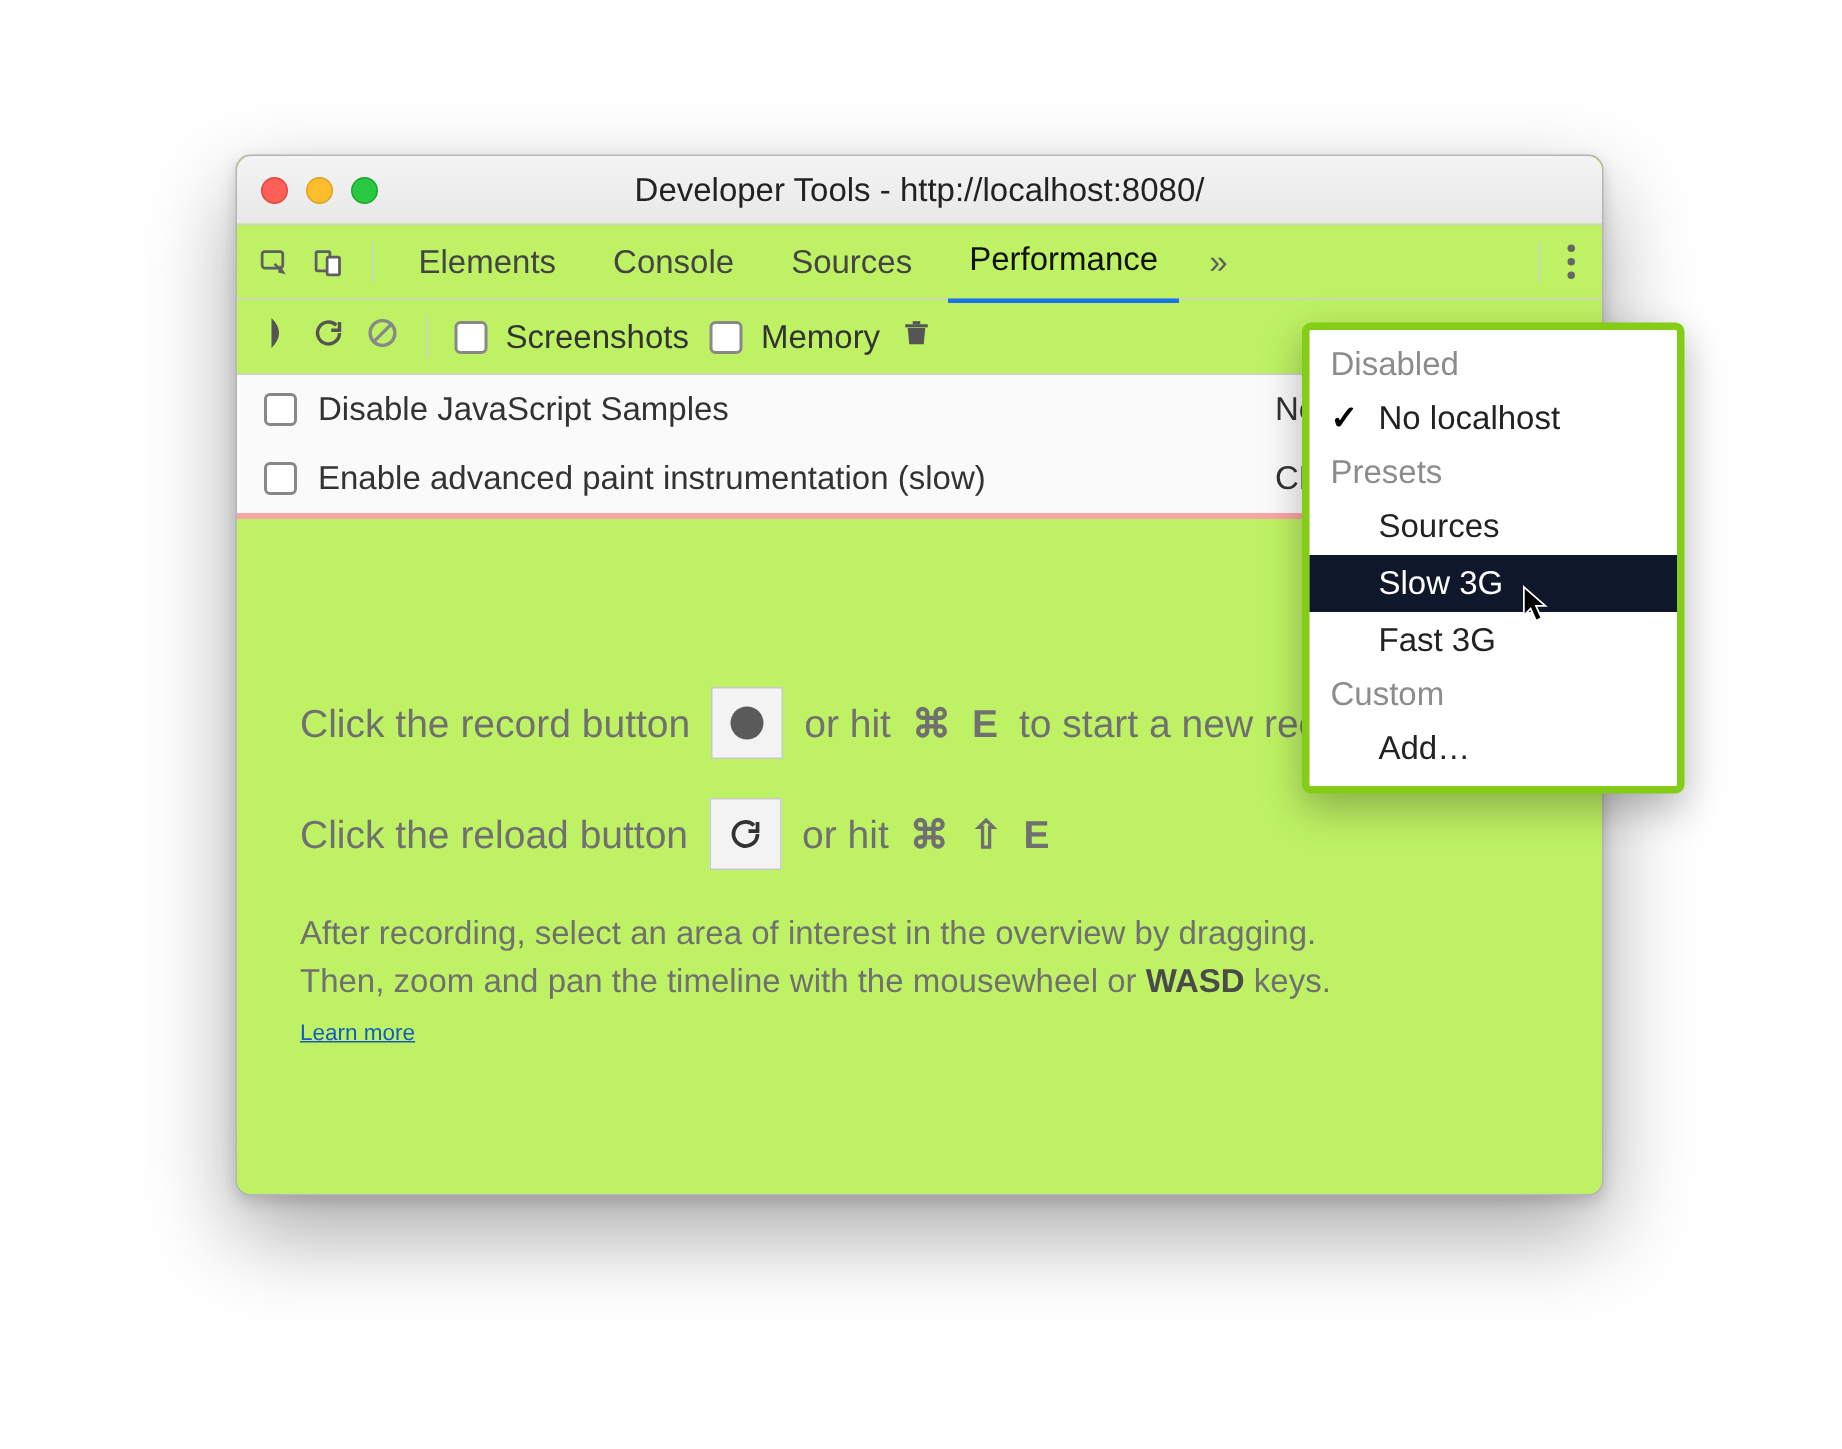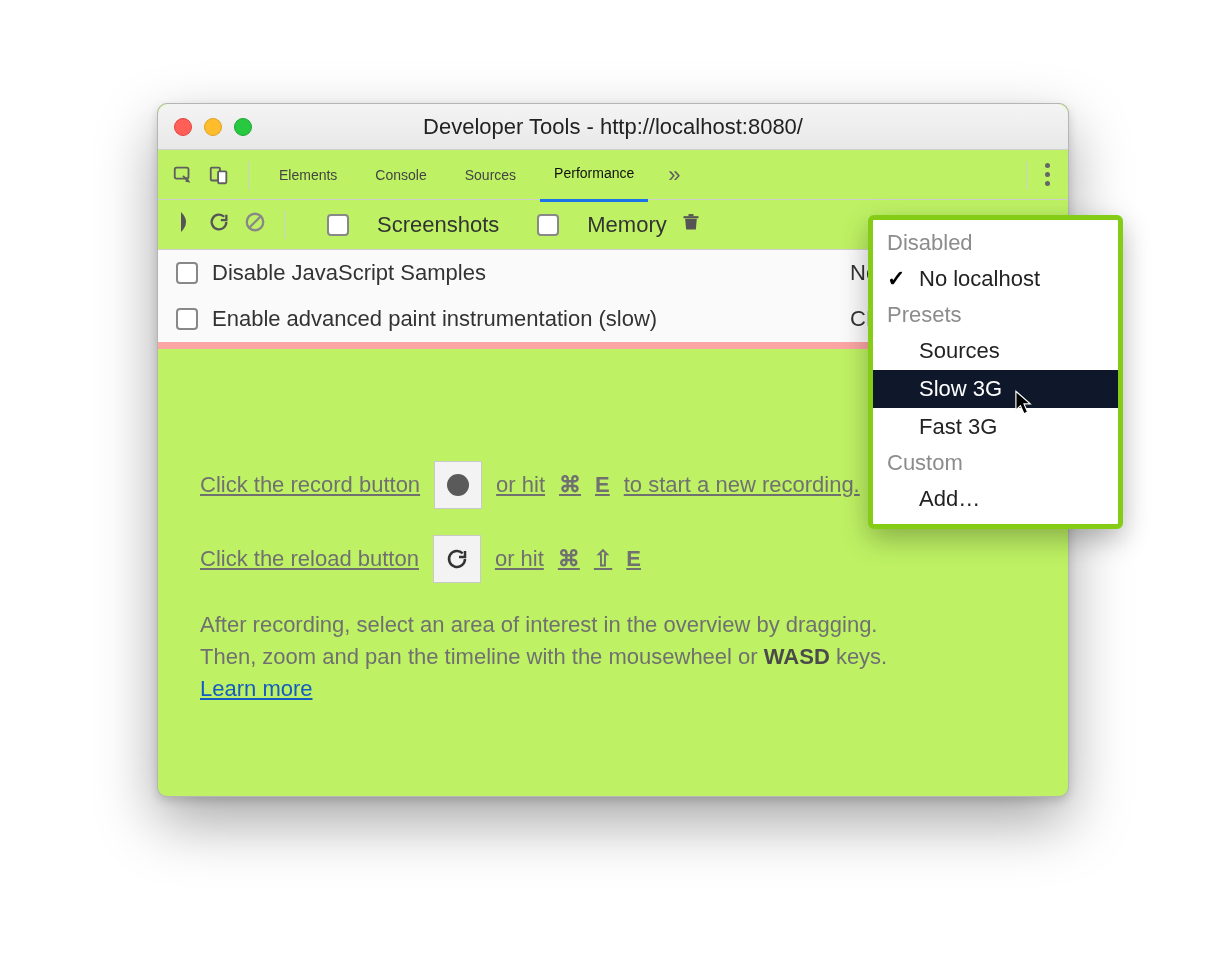--- a/index.html
+++ b/index.html
@@ -71,21 +71,21 @@
     color: #5f5f5f;
   }
   .tabs .sep {
     width: 1px; height: 28px; background: #cfcfcf;
     margin: 0 6px;
   }
   .tab {
     padding: 0 14px;
     height: 54px;
     display: flex; align-items: center;
-    color: #444; font-size: 14px;
+    color: #444; font-size: 22px;
     cursor: pointer;
   }
   .tab.active {
     color: #111;
     border-bottom: 3px solid #1a73e8;
   }
   .chev-more { color: #5f5f5f; font-size: 22px; padding: 0 10px; }
   .kebab {
     display: flex; flex-direction: column; gap: 4px;
     padding: 0 6px;
@@ -107,47 +107,47 @@
     color: #333;
   }
   .toolbar .sep {
     width: 1px; height: 28px; background: #cfcfcf;
     margin: 0 4px;
   }
   .cbx {
     width: 22px; height: 22px; border: 2px solid #888; border-radius: 4px; background: #fff;
     display: inline-block; vertical-align: middle; margin-right: 6px;
   }
-  .chk-row { display: flex; align-items: center; gap: 22px; margin-left: 24px; }
+  .chk-row { display: flex; align-items: center; gap: 6px; }
   
   .settings {
     padding: 0;
-    border-bottom: 7px solid #fca5a5;
+    border-bottom: 4px solid #fca5a5;
     background: #fafafa;
   }
   .settings .row {
     display: flex; align-items: center;
     padding: 10px 18px;
     font-size: 22px; color: #333;
   }
   .settings .row .label-col { flex: 1; display: flex; align-items: center; gap: 8px; }
   .settings .row .right-col { min-width: 200px; display: flex; align-items: center; gap: 6px; color: #333; }
   
   .canvas { padding: 112px 42px 0 42px; }
   .instr-line { display: flex; align-items: center; gap: 14px; margin-bottom: 26px; flex-wrap: wrap; }
-  .instr-text, .instr-line span { color: #707070; font-size: 22px; line-height: 1.4; text-decoration: underline; }
+  .instr-text, .instr-line span { color: #707070; font-size: 26px; line-height: 1.4; }
   .btn-square {
     width: 48px; height: 48px; border: 1px solid #c9c9c9; background: #f3f3f3;
     display: inline-flex; align-items: center; justify-content: center;
   }
   .btn-circle {
     width: 22px; height: 22px; border-radius: 50%; background: #5a5a5a;
   }
   .kbd { font-weight: 700; color: #4a4a4a; }
-  a.learn { color: #155cc0; text-decoration: underline; font-size: 22px; }
+  a.learn { color: #155cc0; text-decoration: underline; font-size: 15px; }
   .para { color: #707070; font-size: 22px; line-height: 1.45; margin-top: 0; }
   
   .dropdown {
     position: absolute;
     left: 868px;
     top: 215px;
     width: 255px;
     background: #fff;
     border: 5px solid #84cc16;
     border-radius: 6px;

